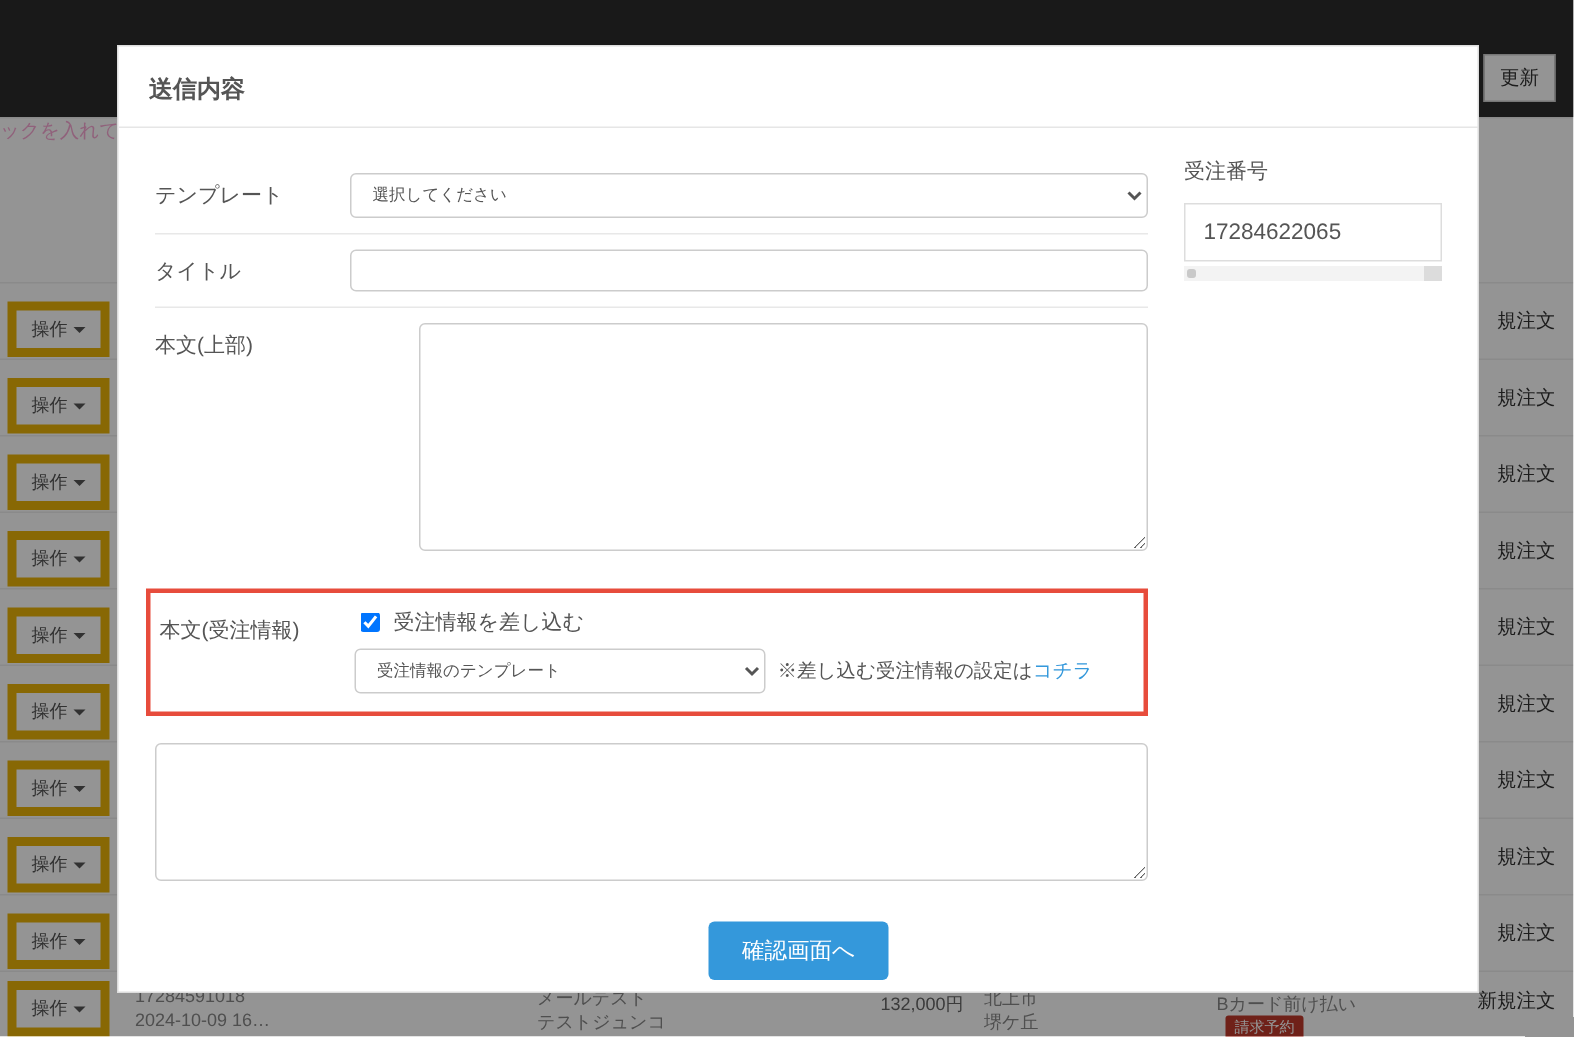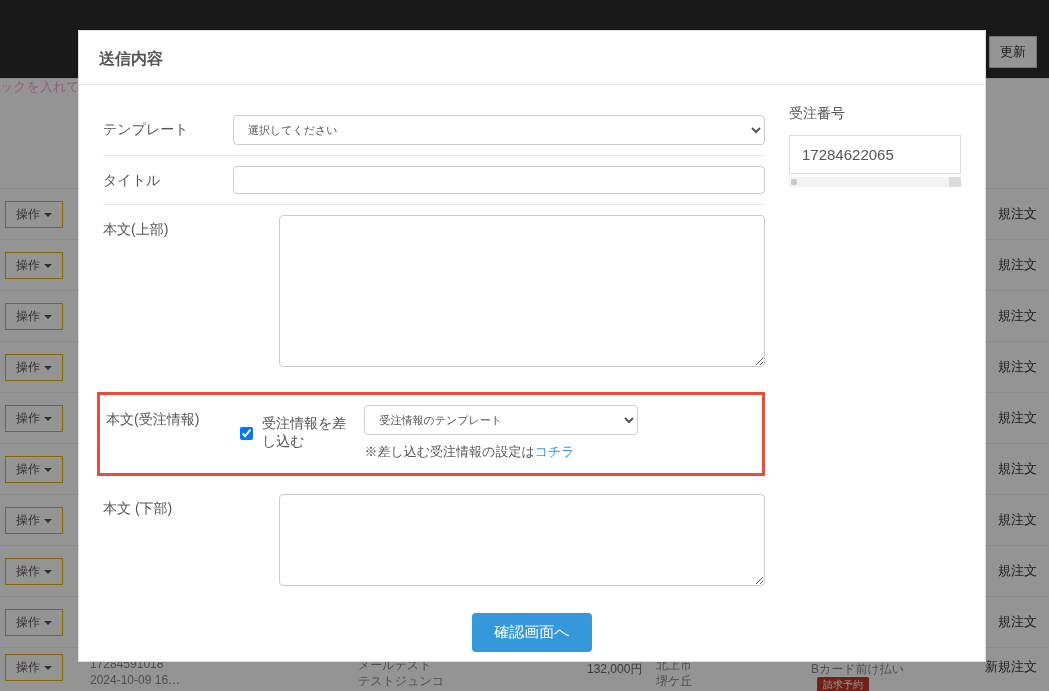--- a/index.html
+++ b/index.html
@@ -7,21 +7,21 @@
   body { width:1049px; height:691px; overflow:hidden; background:#fff; position:relative; }
 
   
   .bg { position:absolute; inset:0; background:#fff; }
   .bg-topbar { position:absolute; top:0; left:0; right:0; height:78px; background:#2b2b2b; color:#eee; }
   .bg-topbar .crumb { position:absolute; left:0; top:42px; font-size:13px; color:#f9a8d4;margin-top:36px; }
   .bg-update { position:absolute; right:12px; top:36px; background:#fff; color:#333; border:1px solid #ccc; padding:6px 10px; font-size:13px; }
 
   .bg-table { position:absolute; top:78px; left:0; right:0; bottom:0; }
   .bg-row { position:relative; height:51px; border-top:1px solid #eee; }
-  .bg-op-btn { position:absolute; left:5px; top:12px; border:1px solid #eab308; background:#fff; color:#555; font-size:12px; padding:4px 10px; display:flex; align-items:center; gap:4px; }
+  .bg-op-btn { position:absolute; left:5px; top:12px; border:6px solid #eab308; background:#fff; color:#555; font-size:12px; padding:4px 10px; display:flex; align-items:center; gap:4px; }
   .caret { width:0; height:0; border-left:4px solid transparent; border-right:4px solid transparent; border-top:4px solid #555; }
   .bg-status { position:absolute; right:12px; top:16px; font-size:13px; color:#333; white-space:nowrap; }
   .bg-headcell { position:absolute; top:132px; right:26px; color:#fff; font-size:14px; }
 
   .bg-footer-row { position:absolute; left:80px; right:0; bottom:0; height:34px; font-size:12px; color:#888; }
   .bg-footer-row .c1 { position:absolute; left:10px; top:0; }
   .bg-footer-row .c1b { position:absolute; left:10px; top:16px; }
   .bg-footer-row .c2 { position:absolute; left:278px; top:0; }
   .bg-footer-row .c2b { position:absolute; left:278px; top:16px; }
   .bg-footer-row .c3 { position:absolute; left:507px; top:4px; color:#666; }
@@ -51,21 +51,21 @@
   .flabel { flex:0 0 130px; color:#555; font-size:14px; padding-top:6px; }
   .fctrl { flex:1; }
 
   select.form, input.form, textarea.form { width:100%; border:1px solid #ccc; border-radius:4px; padding:7px 10px; font-size:11px; font-family:inherit; color:#555; background:#fff; }
   textarea.form { resize:vertical; }
   .ta-upper { height:152px; }
   .ta-lower { height:92px; }
 
   .highlight-box { border:3px solid #e74c3c; padding:10px 10px 12px 0; margin:12px 0 8px -6px; }
   .highlight-box .frow { border-bottom:none; padding:0 0 0 6px; }
-  .order-ctrls { display:flex; flex-direction:row; gap:8px; }
+  .order-ctrls { display:flex; flex-direction:column; gap:8px; }
   .chk-line { display:flex; align-items:center; gap:6px; font-size:14px; color:#555; }
   .sub-line { display:flex; align-items:center; gap:8px; flex-wrap:wrap; }
   select.small { width:274px; }
   .hint { font-size:13px; color:#555; }
   .hint a { color:#3498db; text-decoration:none; }
 
   .side-title { font-size:14px; color:#555; margin-bottom:12px; }
   .side-box { border:1px solid #ddd; padding:10px 12px; font-size:15px; color:#555; position:relative; }
   .side-scroll { height:10px; background:#f3f3f3; margin-top:3px; position:relative; }
   .side-scroll::before{ content:""; position:absolute; left:2px; top:2px; bottom:2px; width:6px; background:#c9c9c9; border-radius:2px;}
@@ -215,21 +215,20 @@
                 </select>
                 <span class="hint">
                   <span>※差し込む受注情報の設定は</span><a href="#">コチラ</a>
                 </span>
               </div>
             </div>
           </div>
         </div>
 
         <div class="frow noborder">
-          <div class="flabel">本文 (下部)</div>
           <div class="fctrl">
             <textarea class="form ta-lower" style=""></textarea>
           </div>
         </div>
 
       </div>
 
       <div class="side-col">
         <div class="side-title">受注番号</div>
         <div class="side-box">

